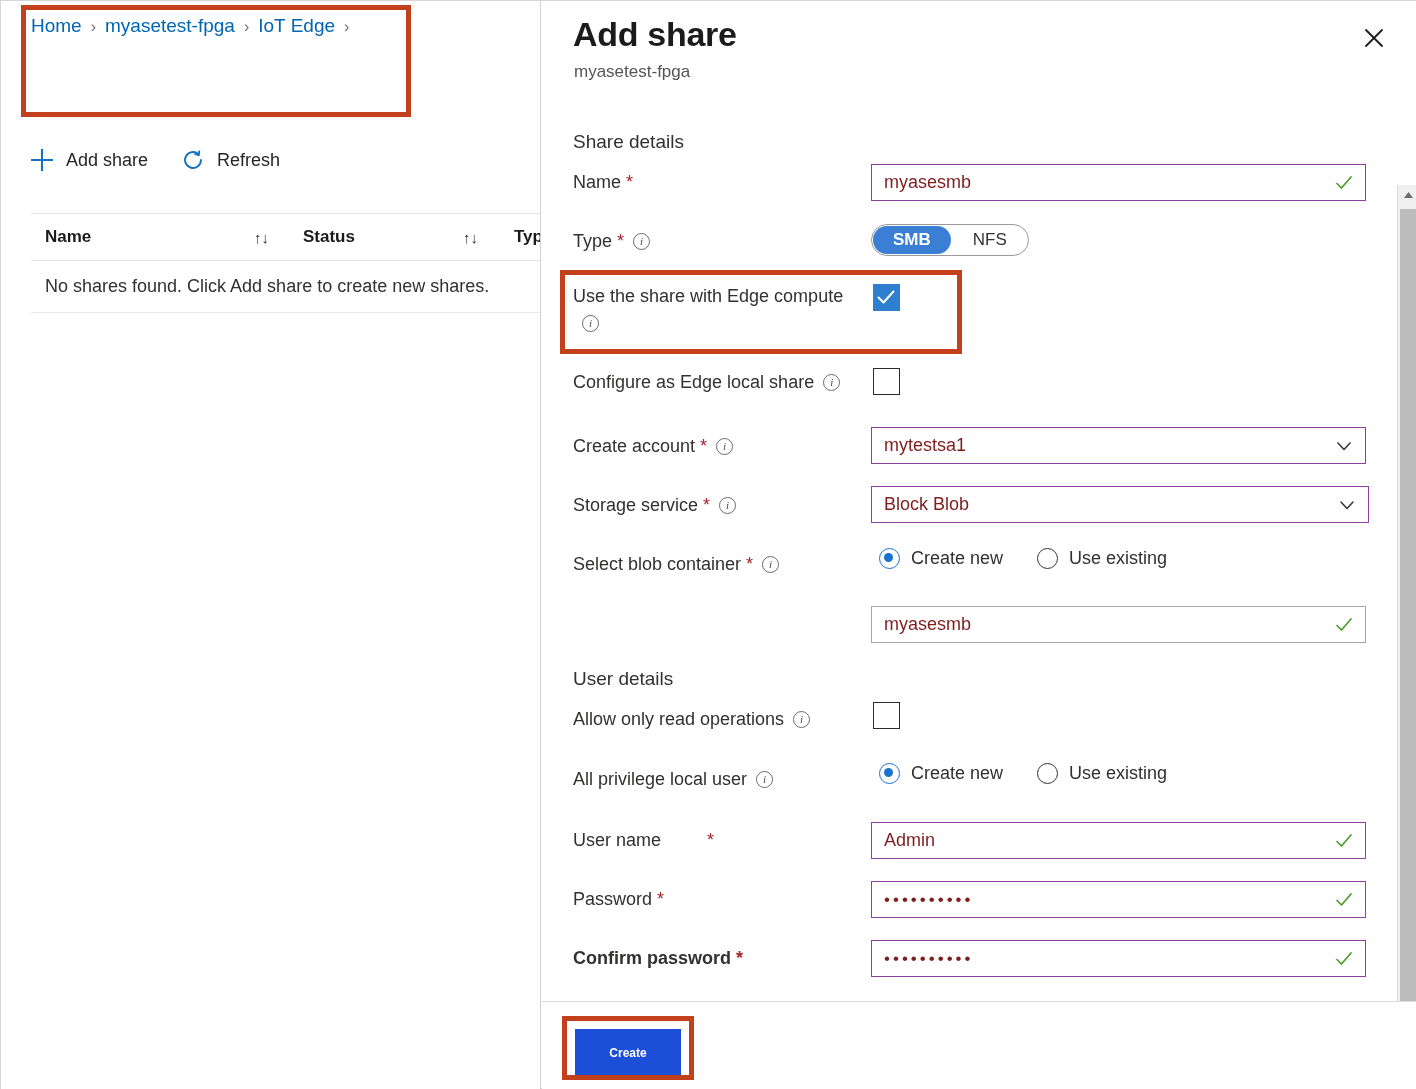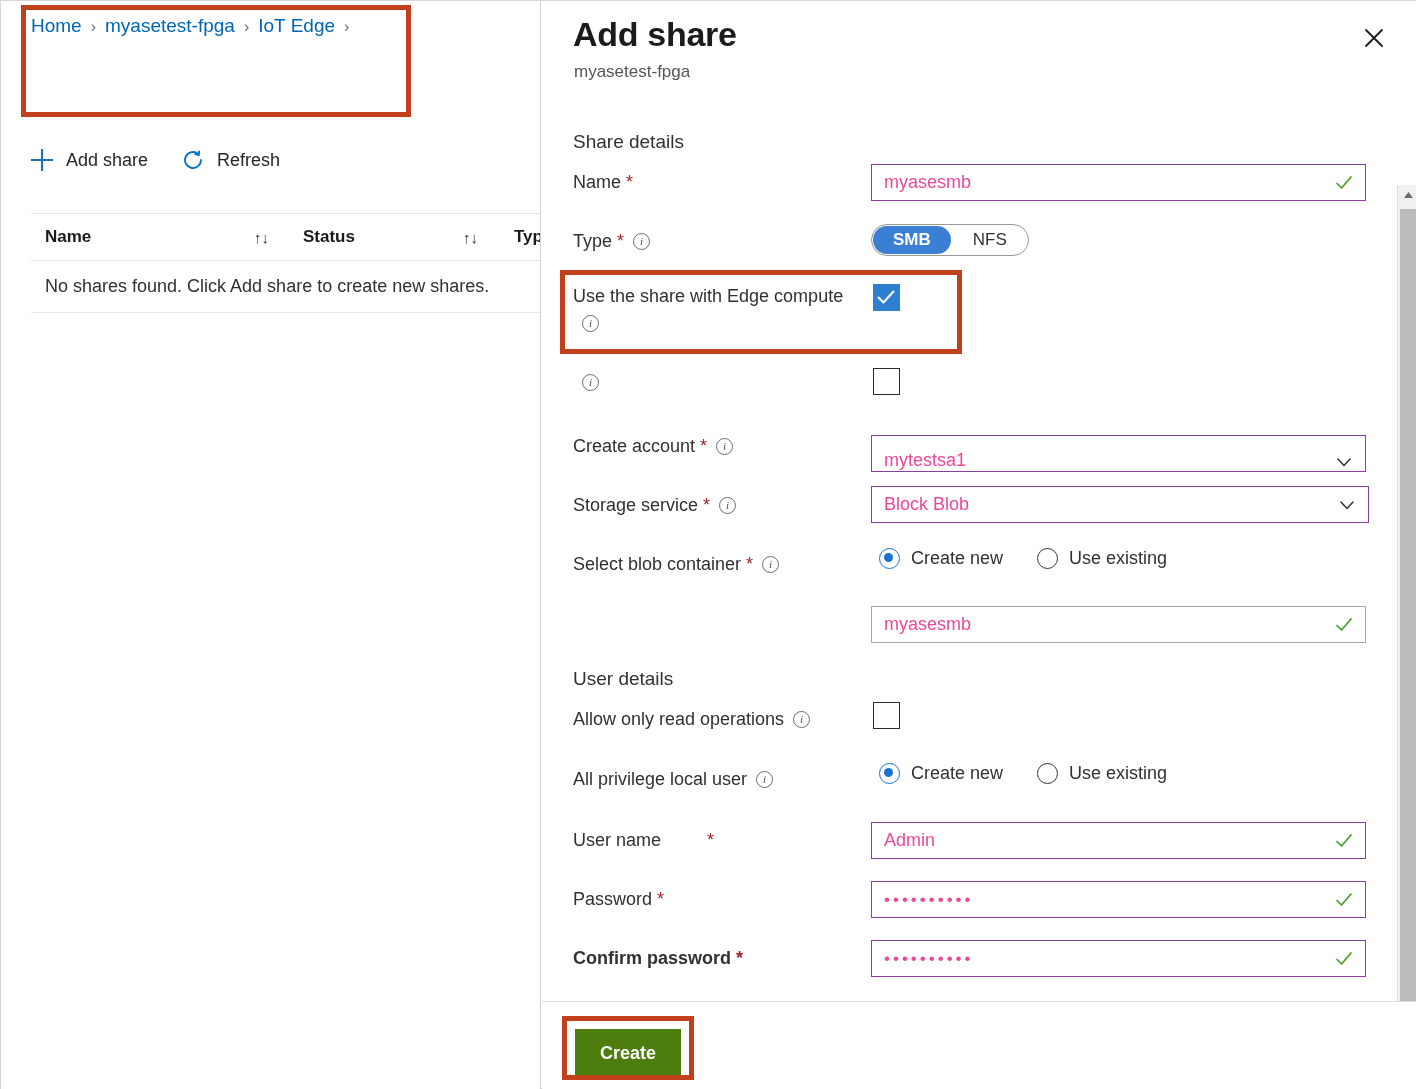--- a/index.html
+++ b/index.html
@@ -174,22 +174,22 @@
   }
   #blade-footer {
     position: absolute; left: 0; top: 1000px;
     width: 875px; height: 89px;
     border-top: 1px solid #dcdcdc;
     background: #ffffff;
   }
   #create-btn {
     position: absolute; left: 33px; top: 27px;
     min-width: 106px; height: 48px;
-    background: #4d7c0f; color: #ffffff;
-    font-size: 18px; font-weight: 600;
+    background: #1d4ed8; color: #ffffff;
+    font-size: 12px; font-weight: 600;
     border: none; cursor: pointer;
     display: flex; align-items: center; justify-content: center;
     padding: 0 18px;
     font-family: "Liberation Sans", sans-serif;
   }
 
   
   .section-title {
     position: absolute; font-size: 19px; color: #323130;
   }
@@ -208,21 +208,21 @@
     flex: 0 0 auto; transform: translateY(5px);
     cursor: pointer;
   }
 
   .f-input {
     position: absolute;
     height: 37px; background: #ffffff;
     border: 1px solid #8b3f9e;
     display: flex; align-items: center;
     padding: 0 12px;
-    font-size: 18px; color: #ec4899;
+    font-size: 18px; color: #7f1d1d;
   }
   .f-input.gray { border-color: #a6a6a6; }
   .f-input .val { flex: 1; }
   .f-input .val.dots { letter-spacing: 3px; font-size: 17px; }
   .check-ok {
     width: 18px; height: 18px; flex: 0 0 auto;
   }
   .chev { width: 18px; height: 18px; flex: 0 0 auto; }
 
   
@@ -382,30 +382,31 @@
       </div>
       <div class="cbox checked" style="left:331px; top:191px;">
         <svg width="24" height="24" viewBox="0 0 24 24">
             <path d="M4.5 12.5 L9.5 17.5 L19.5 6.5" fill="none" stroke="#ffffff" stroke-width="2.1" stroke-linecap="round" stroke-linejoin="round"></path>
           </svg>
       </div>
 
       <div class="hl-box" style="left:18px; top:177px; width:402px; height:84px;"></div>
 
       <div class="f-label" style="left:31px; top:276px; width:290px;">
+        <span>Configure as Edge local share</span>
         <span class="info-icon">i</span>
       </div>
       <div class="cbox" style="left:331px; top:275px;"></div>
 
       <div class="f-label" style="left:31px; top:340px;">
         <span>Create account</span>
           <span class="req">*</span>
         <span class="info-icon">i</span>
       </div>
-      <div class="f-input" style="left:329px; top:342px; width:495px;align-items:flex-end;">
+      <div class="f-input" style="left:329px; top:334px; width:495px;">
         <span class="val">mytestsa1</span>
         <span class="chev">
           <svg width="18" height="18" viewBox="0 0 18 18">
               <path d="M3 6 L9 12.5 L15 6" fill="none" stroke="#333" stroke-width="1.5" stroke-linecap="round" stroke-linejoin="round"></path>
             </svg>
         </span>
       </div>
 
       <div class="f-label" style="left:31px; top:399px;">
         <span>Storage service</span>

